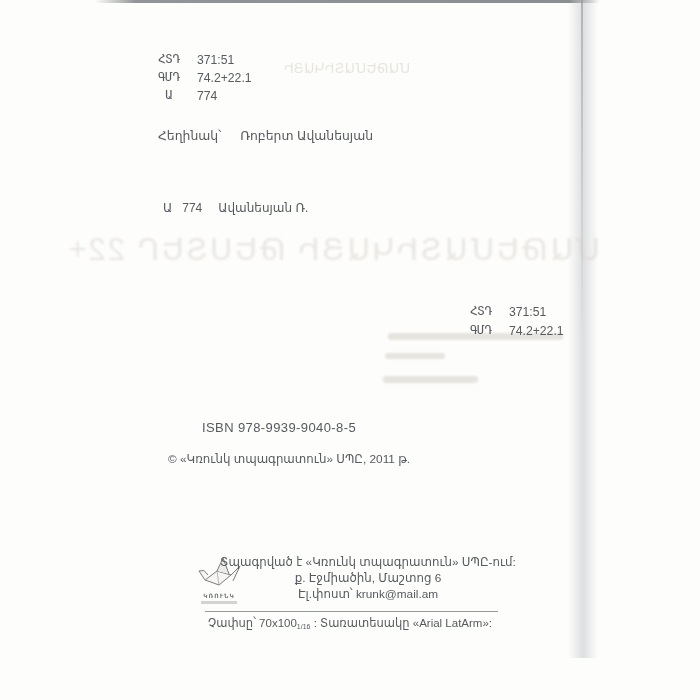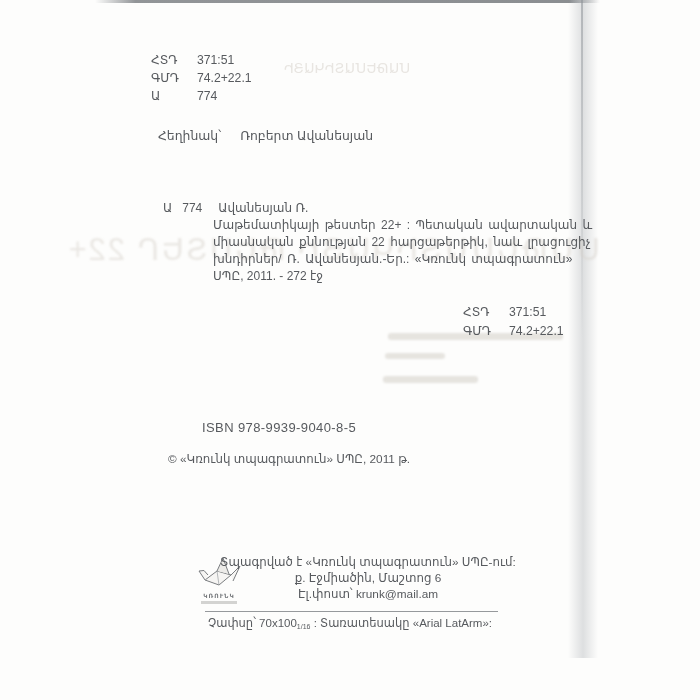--- a/index.html
+++ b/index.html
@@ -30,21 +30,21 @@
     pointer-events:none;
   }
   .ghost-small{left:284px;top:60px;font-size:14px;opacity:.55;}
   .ghost-large{left:138px;top:231px;width:462px;font-size:31px;letter-spacing:2px;opacity:.5;filter:blur(1.3px);text-align:center;}
   .gbar{background:rgba(205,200,192,.48);filter:blur(1px);border-radius:3px;}
   .gbar1{left:388px;top:333px;width:175px;height:7px;}
   .gbar2{left:385px;top:353px;width:60px;height:6px;}
   .gbar3{left:383px;top:376px;width:95px;height:7px;}
   
   .codes{font-size:12.2px;line-height:16px;border-collapse:collapse;}
-  .codes .lab{text-align:left;padding-right:9px;min-width:36px;}
+  .codes .lab{text-align:center;padding-right:9px;min-width:36px;font-family:Liberation Mono, monospace;}
   .codes-top{left:150px;top:51px;}
   .codes-right{left:462px;top:303px;line-height:17px;}
   .author-line{left:158px;top:128px;font-size:12.4px;}
   .author-line .val{margin-left:19px;}
   .cat{left:163px;top:200px;font-size:12px;line-height:17px;}
   .cat-head .num{margin-left:10px;}
   .cat-head .nm{margin-left:16px;}
   .cat-body{margin-left:50px;word-spacing:2px;}
   .cat-body .last{word-spacing:normal;}
   .isbn{left:202px;top:420px;font-size:13px;letter-spacing:.4px;}
@@ -88,26 +88,20 @@
   </table>
 
 <div class="abs author-line nw">
   <span>Հեղինակ՝</span><span class="val">Ռոբերտ Ավանեսյան</span>
 </div>
 
 <div class="abs cat">
   <div class="cat-head nw">
     <span>Ա</span><span class="num">774</span><span class="nm">Ավանեսյան Ռ.</span>
   </div>
-  <div class="cat-body">
-    <div class="nw">Մաթեմատիկայի թեստեր 22+ : Պետական ավարտական և</div>
-    <div class="nw">միասնական քննության 22 հարցաթերթիկ, նաև լրացուցիչ</div>
-    <div class="nw">խնդիրներ/ Ռ. Ավանեսյան.-Եր.: «Կռունկ տպագրատուն»</div>
-    <div class="nw last">ՍՊԸ, 2011. - 272 էջ</div>
-  </div>
 </div>
 
 <table class="abs codes codes-right">
   <tbody>
       <tr>
     <td class="lab">ՀՏԴ</td>
     <td>371:51</td>
   </tr>
   <tr>
     <td class="lab">ԳՄԴ</td>

